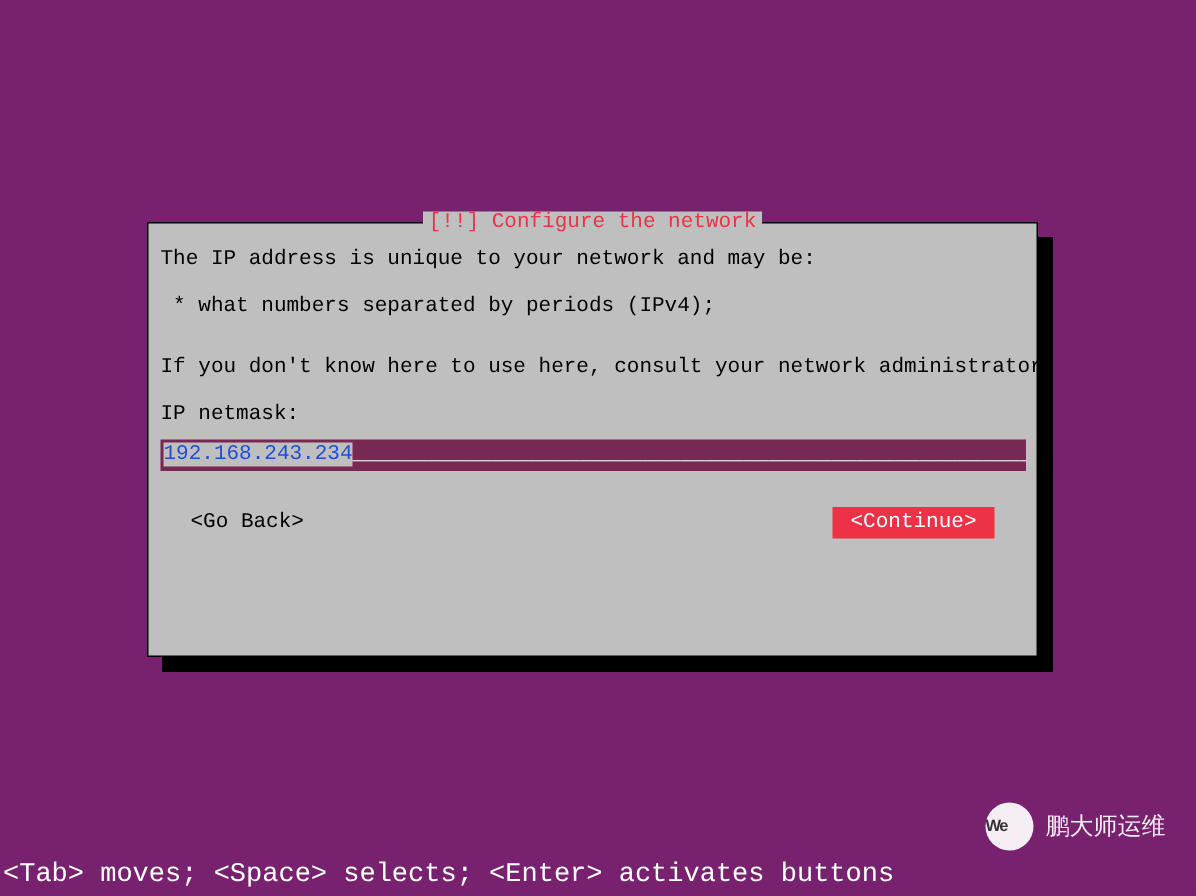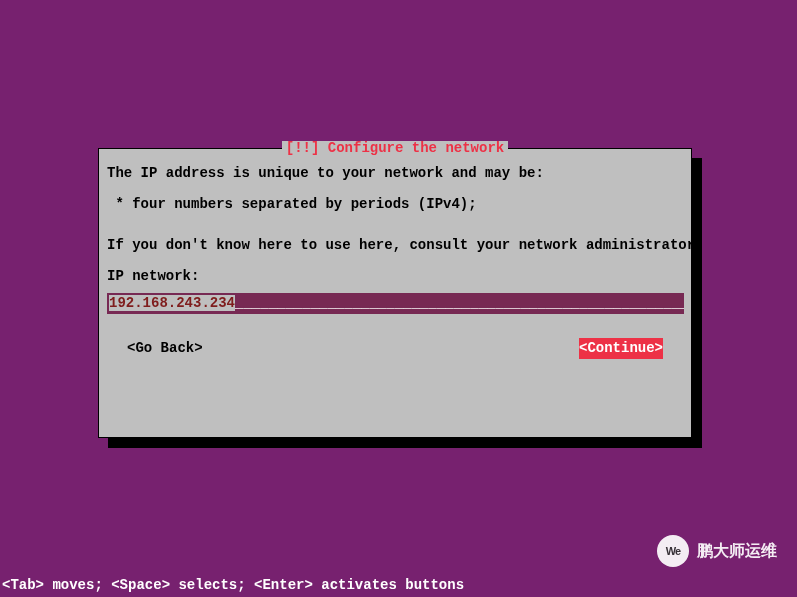--- a/index.html
+++ b/index.html
@@ -1,19 +1,18 @@
 <!DOCTYPE html>
 <html><head>
   <meta charset="utf-8">
   <style>
     * {
       margin: 0;
       padding: 0;
       box-sizing: border-box;
-      font-weight: bold;
     }
     body {
       width: 797px;
       height: 597px;
       background-color: #77216f;
       font-family: "Courier New", monospace;
       font-size: 14px;
       position: relative;
       overflow: hidden;
     }
@@ -63,89 +62,88 @@
       background-color: #772953;
       color: #ffffff;
       padding: 0 2px;
       height: 21px;
       line-height: 21px;
       width: 577px;
       overflow: hidden;
     }
     .input-value {
       background-color: #bfbfbf;
-      color: #7f1d1d;
+      color: #1d4ed8;
       display: inline;
     }
     .button-row {
       margin-top: 24px;
       display: flex;
       justify-content: space-between;
       padding: 0 20px;
       gap: 48px;
     }
     .btn-back {
       color: #000000;
     }
     .btn-continue {
       background-color: #ed3146;
       color: #ffffff;
-      padding: 0 0;
+      padding: 0 12px;
     }
     .help-bar {
       position: absolute;
       bottom: 4px;
       left: 2px;
       color: #ffffff;
-      font-size: 14px;
+      font-size: 18px;
     }
     .watermark {
       position: absolute;
       bottom: 30px;
       right: 20px;
       display: flex;
       align-items: center;
       gap: 8px;
       color: #ffffff;
       font-family: sans-serif;
       font-size: 16px;
       opacity: 0.92;
     }
     .watermark-circle {
       width: 32px;
       height: 32px;
       border-radius: 50%;
       background-color: #ffffff;
       display: flex;
       align-items: center;
-      justify-content: center;
       font-size: 11px;
       color: #333333;
       font-weight: bold;
       letter-spacing: -1px;
     }
   </style>
 </head>
 <body>
 
 <div class="dialog-shadow"></div>
 
 <div class="dialog">
   <div class="dialog-title-row">
     <span class="dialog-title">[!!] Configure the network</span>
   </div>
   <div class="dialog-content">
     <div class="text-line">The IP address is unique to your network and may be:</div>
     <div style="height:10px"></div>
-    <div class="text-line"> * four numbers separated by periods (IPv4);</div>
+    <div class="text-line"> * what numbers separated by periods (IPv4);</div>
     <div style="height:10px"></div>
     <div style="height:10px"></div>
     <div class="text-line">If you don't know here to use here, consult your network administrator.</div>
     <div style="height:10px"></div>
-    <div class="text-line">IP network:</div>
+    <div class="text-line">IP netmask:</div>
     <div class="input-row"><span class="input-value">192.168.243.234</span><span>_____________________________________________________________________</span></div>
     <div class="button-row">
       <span class="btn-back">&lt;Go Back&gt;</span>
       <span class="btn-continue">&lt;Continue&gt;</span>
     </div>
   </div>
 </div>
 
 <div class="help-bar">&lt;Tab&gt; moves; &lt;Space&gt; selects; &lt;Enter&gt; activates buttons</div>
 

